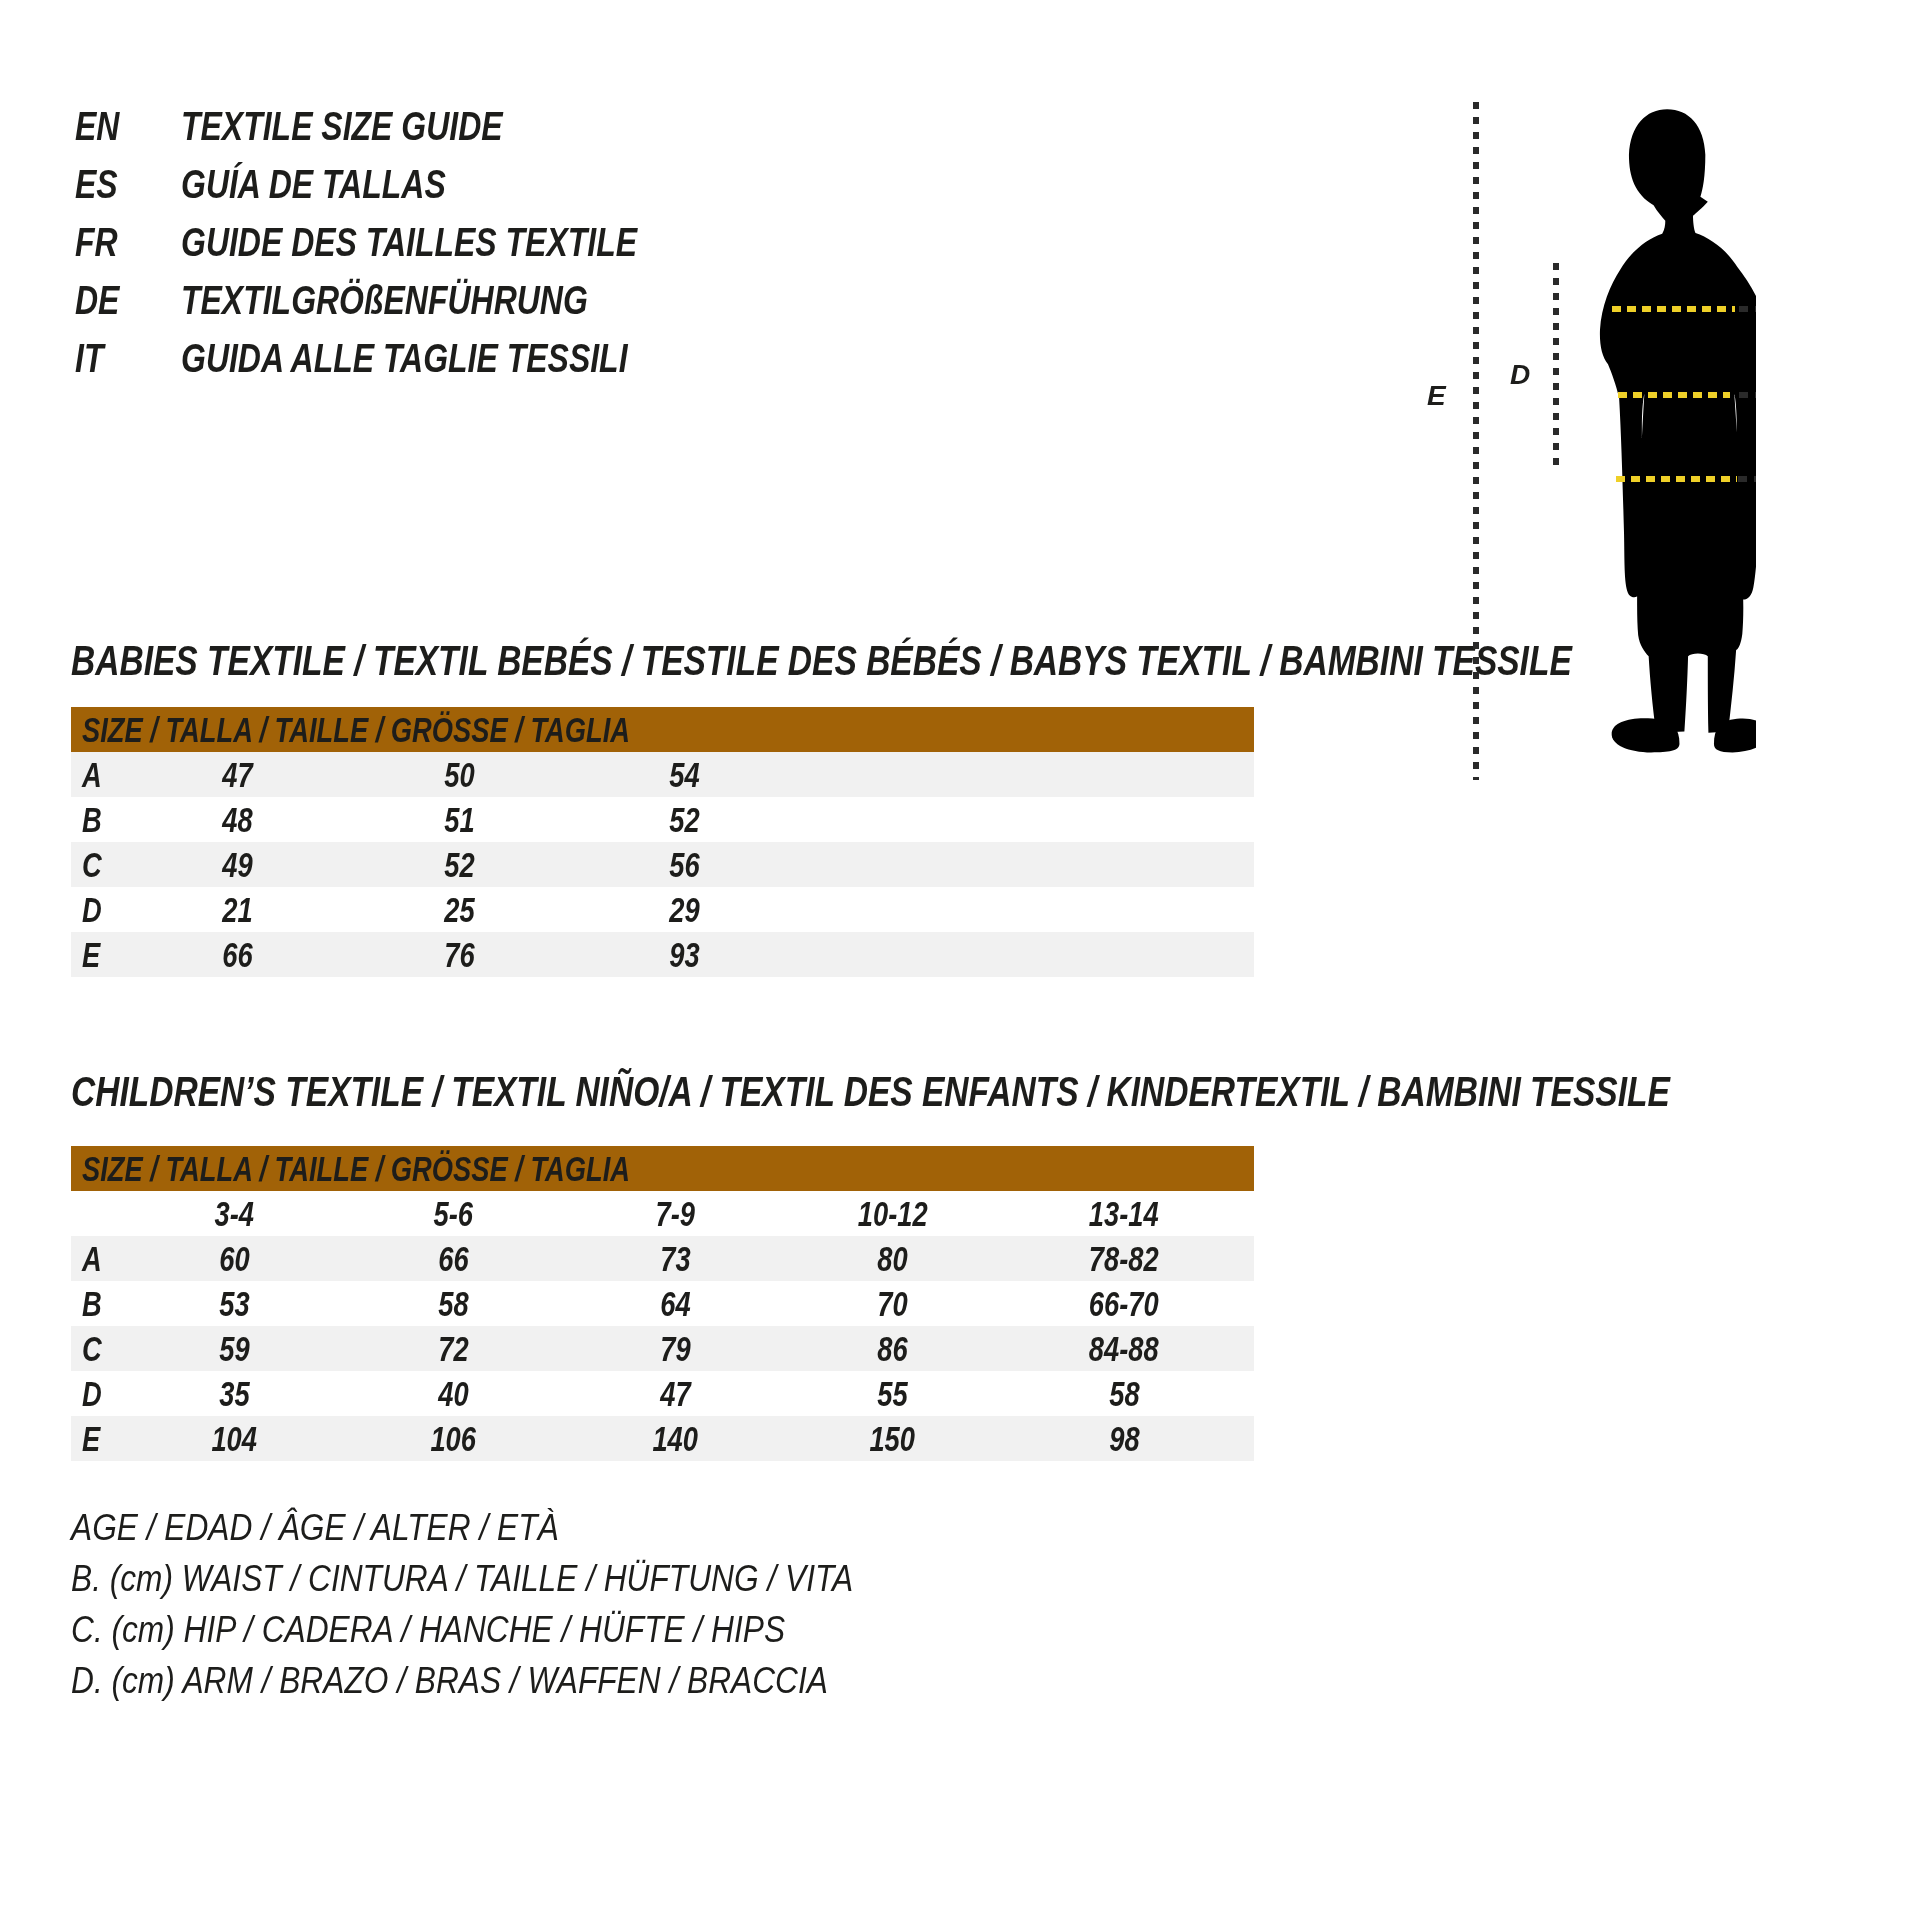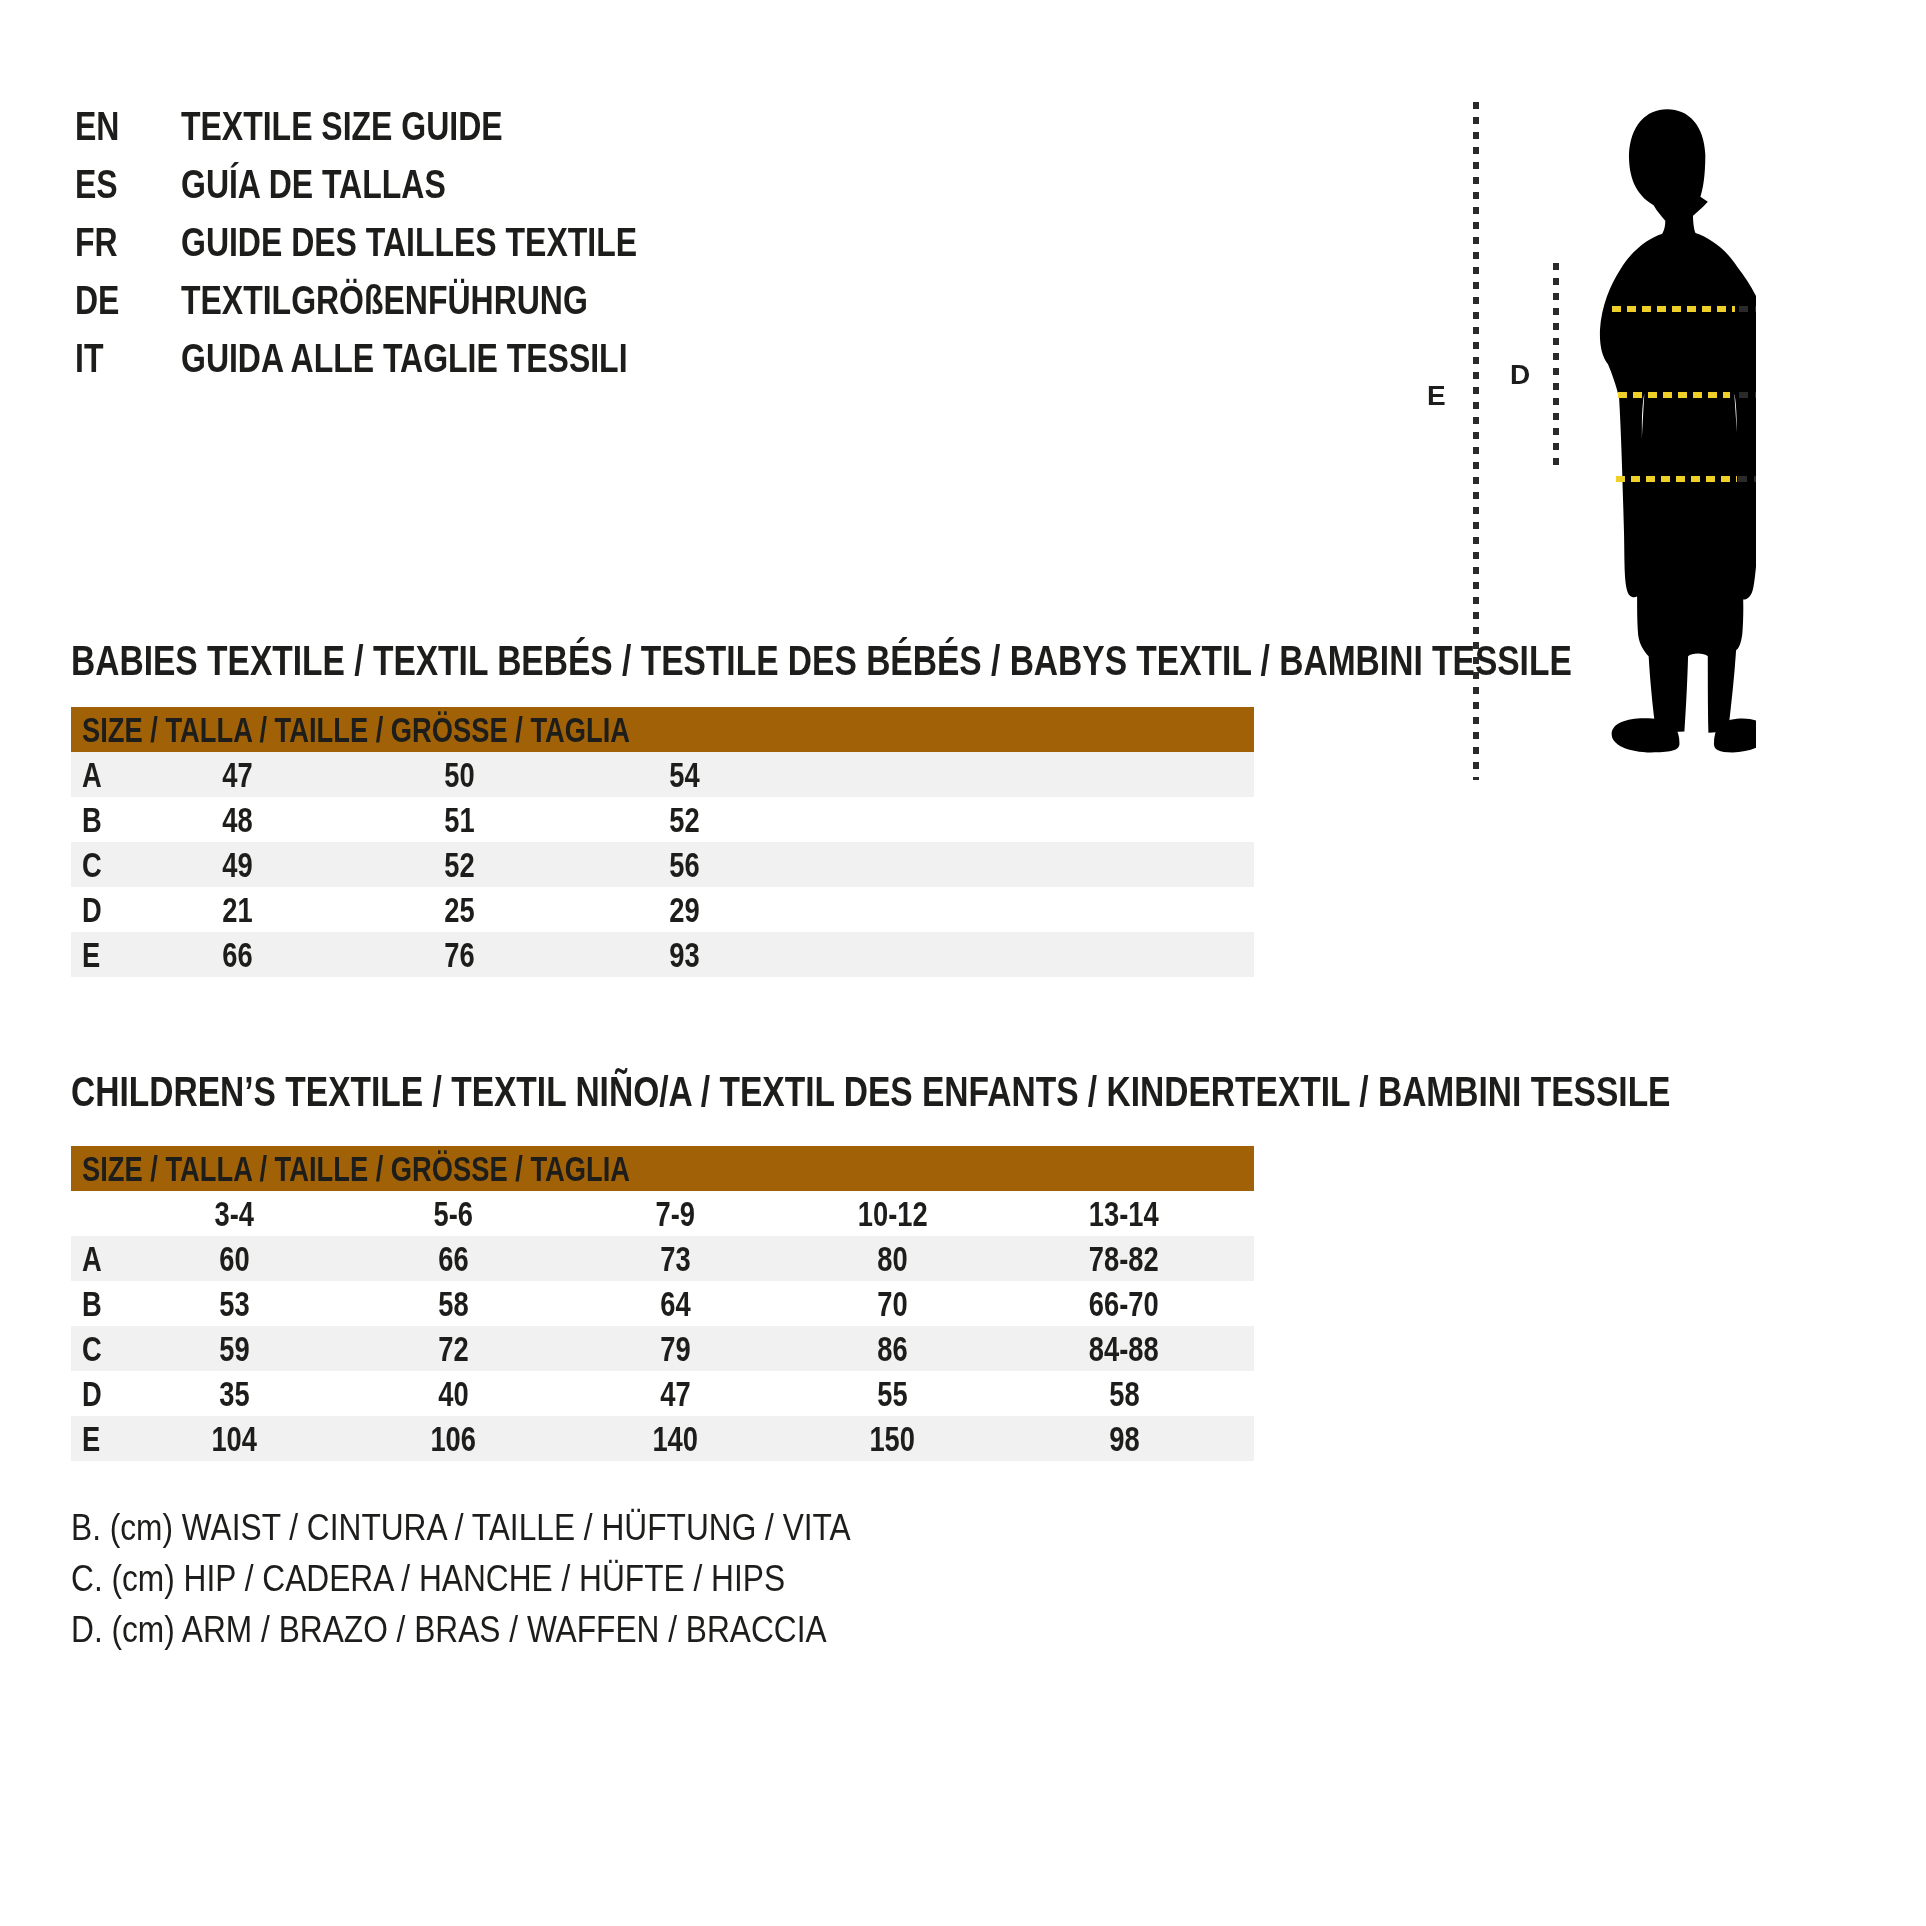--- a/index.html
+++ b/index.html
@@ -3,20 +3,21 @@
 <meta charset="utf-8">
 <style>
   html,body{margin:0;padding:0;background:#ffffff;}
   .canvas{
     position:relative;
     width:1756px;height:1926px;
     background:#ffffff;
     font-family:"Liberation Sans", sans-serif;
     color:#1d1d1b;
     overflow:hidden;
+    font-style:italic;
   }
   
   .cond{display:inline-block;transform:scaleX(.78);transform-origin:0 50%;white-space:nowrap;}
   .condc{display:inline-block;transform:scaleX(.78);transform-origin:50% 50%;white-space:nowrap;}
   .norm{display:inline-block;transform:scaleX(.88);transform-origin:0 50%;white-space:nowrap;}
 
   
   .lang{position:absolute;left:75px;top:97px;}
   .lang-row{position:relative;height:58px;line-height:58px;font-size:41px;font-weight:700;}
   .lang-code{position:absolute;left:0;top:0;}
@@ -229,19 +230,20 @@
       <div class="rl"><span class="cond">E</span></div>
       <div class="cell"><span class="condc">104</span></div>
       <div class="cell"><span class="condc">106</span></div>
       <div class="cell"><span class="condc">140</span></div>
       <div class="cell"><span class="condc">150</span></div>
       <div class="cell"><span class="condc">98</span></div>
     </div>
   </div>
 
   <div class="legend">
+    <div class="legend-line"><span class="norm">AGE / EDAD / ÂGE / ALTER / ETÀ</span></div>
     <div class="legend-line"><span class="norm">B. (cm) WAIST / CINTURA / TAILLE / HÜFTUNG / VITA</span></div>
     <div class="legend-line"><span class="norm">C. (cm) HIP / CADERA / HANCHE / HÜFTE / HIPS</span></div>
     <div class="legend-line"><span class="norm">D. (cm) ARM / BRAZO / BRAS / WAFFEN / BRACCIA</span></div>
   </div>
 
 </div>
 
 
 </body></html>

